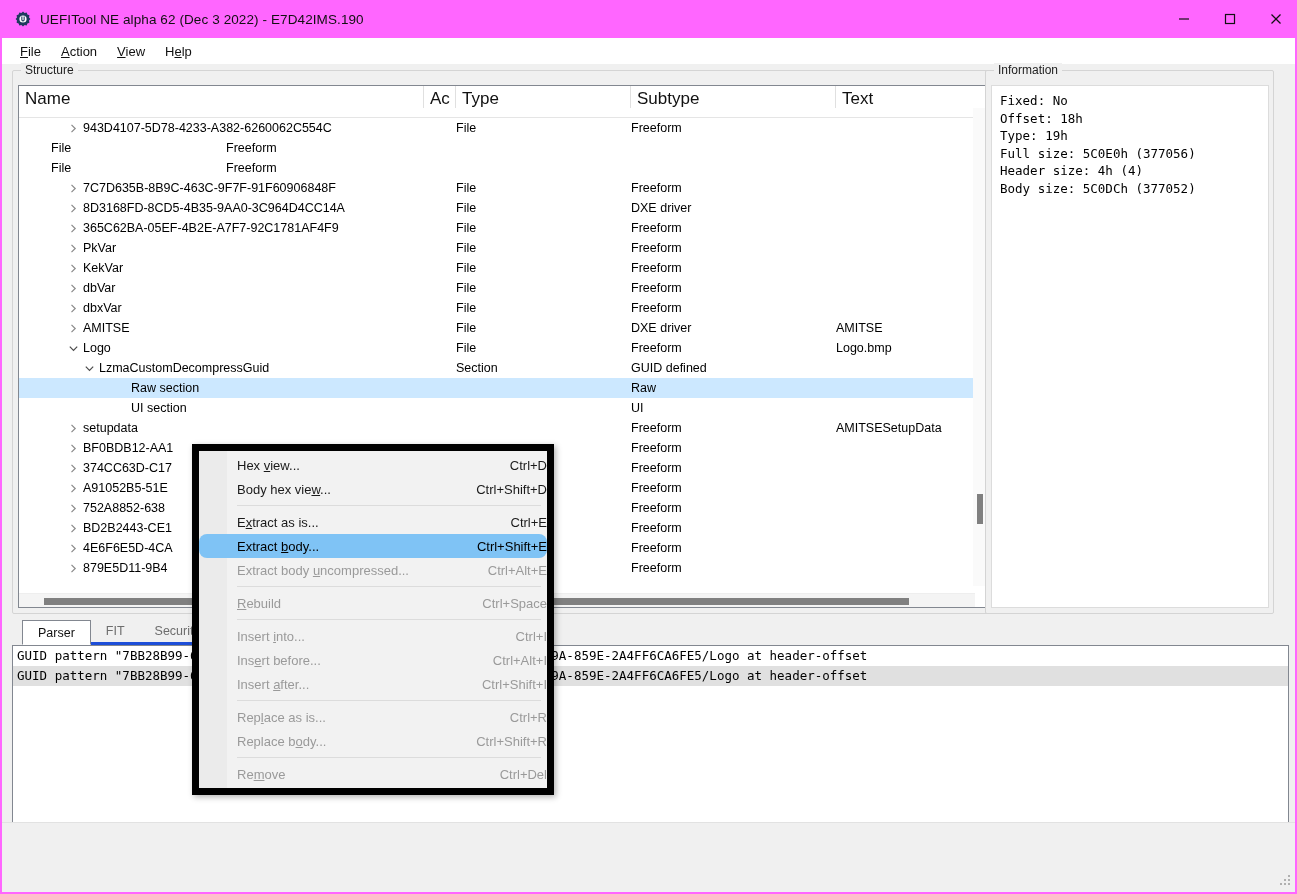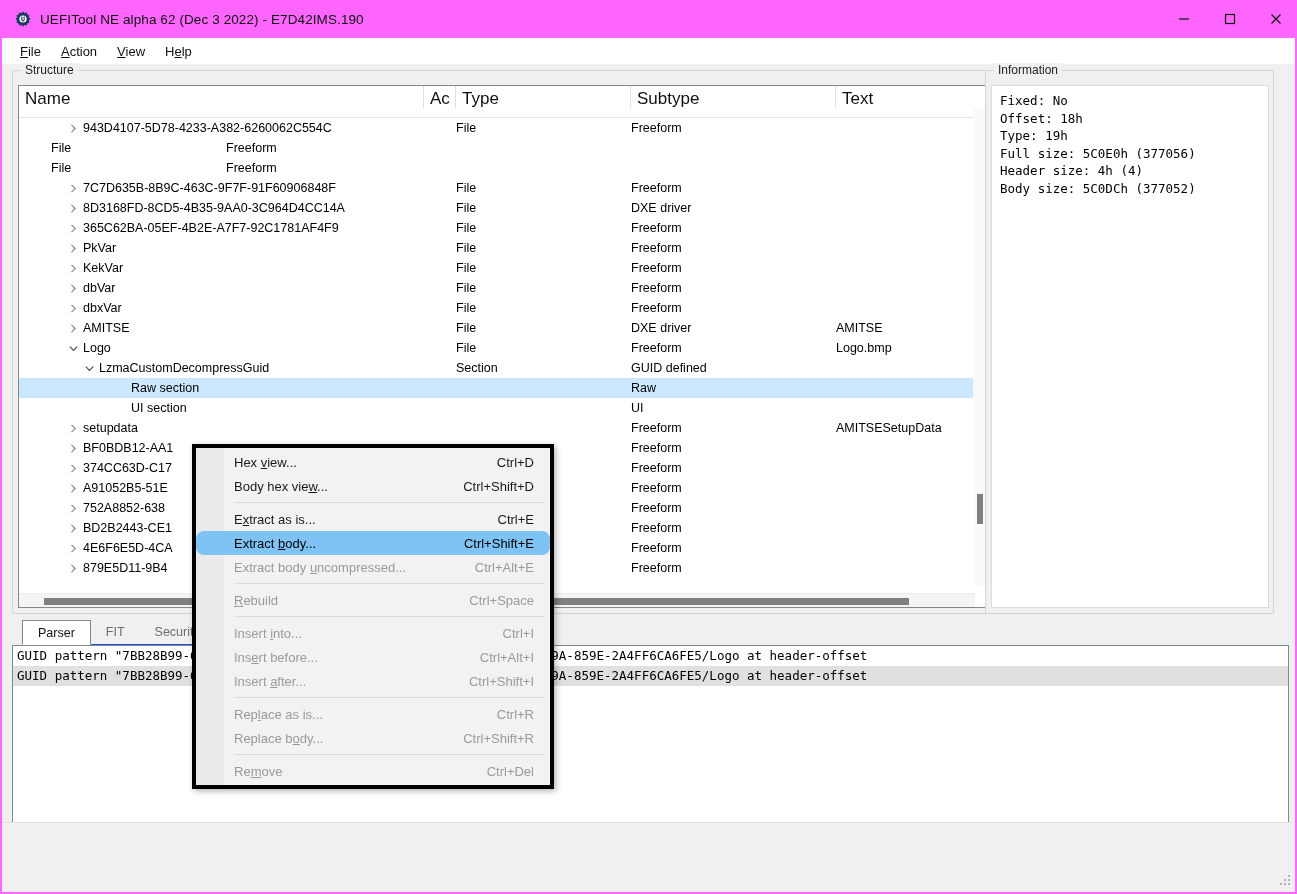--- a/index.html
+++ b/index.html
@@ -193,21 +193,21 @@
     height: 25px; display: flex;
     align-items: flex-end;
     font-size: 12.5px;
   }
   .tab {
     height: 25px;
     padding: 0 15px;
     display: flex; align-items: center;
     background: #f0f0f0;
     color: #6d6d6d;
-    border-bottom: 1px solid #1d4ed8;
+    border-bottom: 3px solid #1d4ed8;
     white-space: nowrap;
   }
   .tab.active {
     background: #ffffff;
     color: #111;
     border: 1px solid #828790;
     border-bottom: 1px solid #ffffff;
   }
 
   
@@ -258,21 +258,21 @@
     width: 2px; height: 2px;
     background: #b0b0b0;
   }
 
   
   #ctxmenu {
     position: absolute;
     left: 190px; top: 380px;
     width: 362px;
     background: #f2f2f2;
-    border: 4px solid #000000;
+    border: 7px solid #000000;
     box-shadow: 2px 2px 6px rgba(0,0,0,0.30);
     padding: 2px 0;
     font-size: 13px;
     z-index: 50;
   }
   #ctxmenu::before {
     content: "";
     position: absolute; left: 0; top: 0;
     width: 28px; height: 100%;
     background: #ebebeb;
@@ -283,21 +283,21 @@
     display: flex; align-items: center;
     padding-left: 38px;
     color: #1a1a1a;
     z-index: 2;
   }
   .ctx-item.disabled { color: #9a9a9a; }
   .ctx-item.hl { background: #7fc3f5; color: #000; border-radius: 8px; }
   .ctx-label { white-space: nowrap; }
   .ctx-label u { text-decoration: underline; }
   .ctx-short {
-    margin-left: auto; padding-right: 16px;
+    margin-left: auto; 
     white-space: nowrap;
   }
   .ctx-sep {
     position: relative; z-index: 2;
     height: 1px; margin: 4px 6px 4px 38px;
     background: #dcdcdc;
   }
 </style>
 </head>
 <body>

